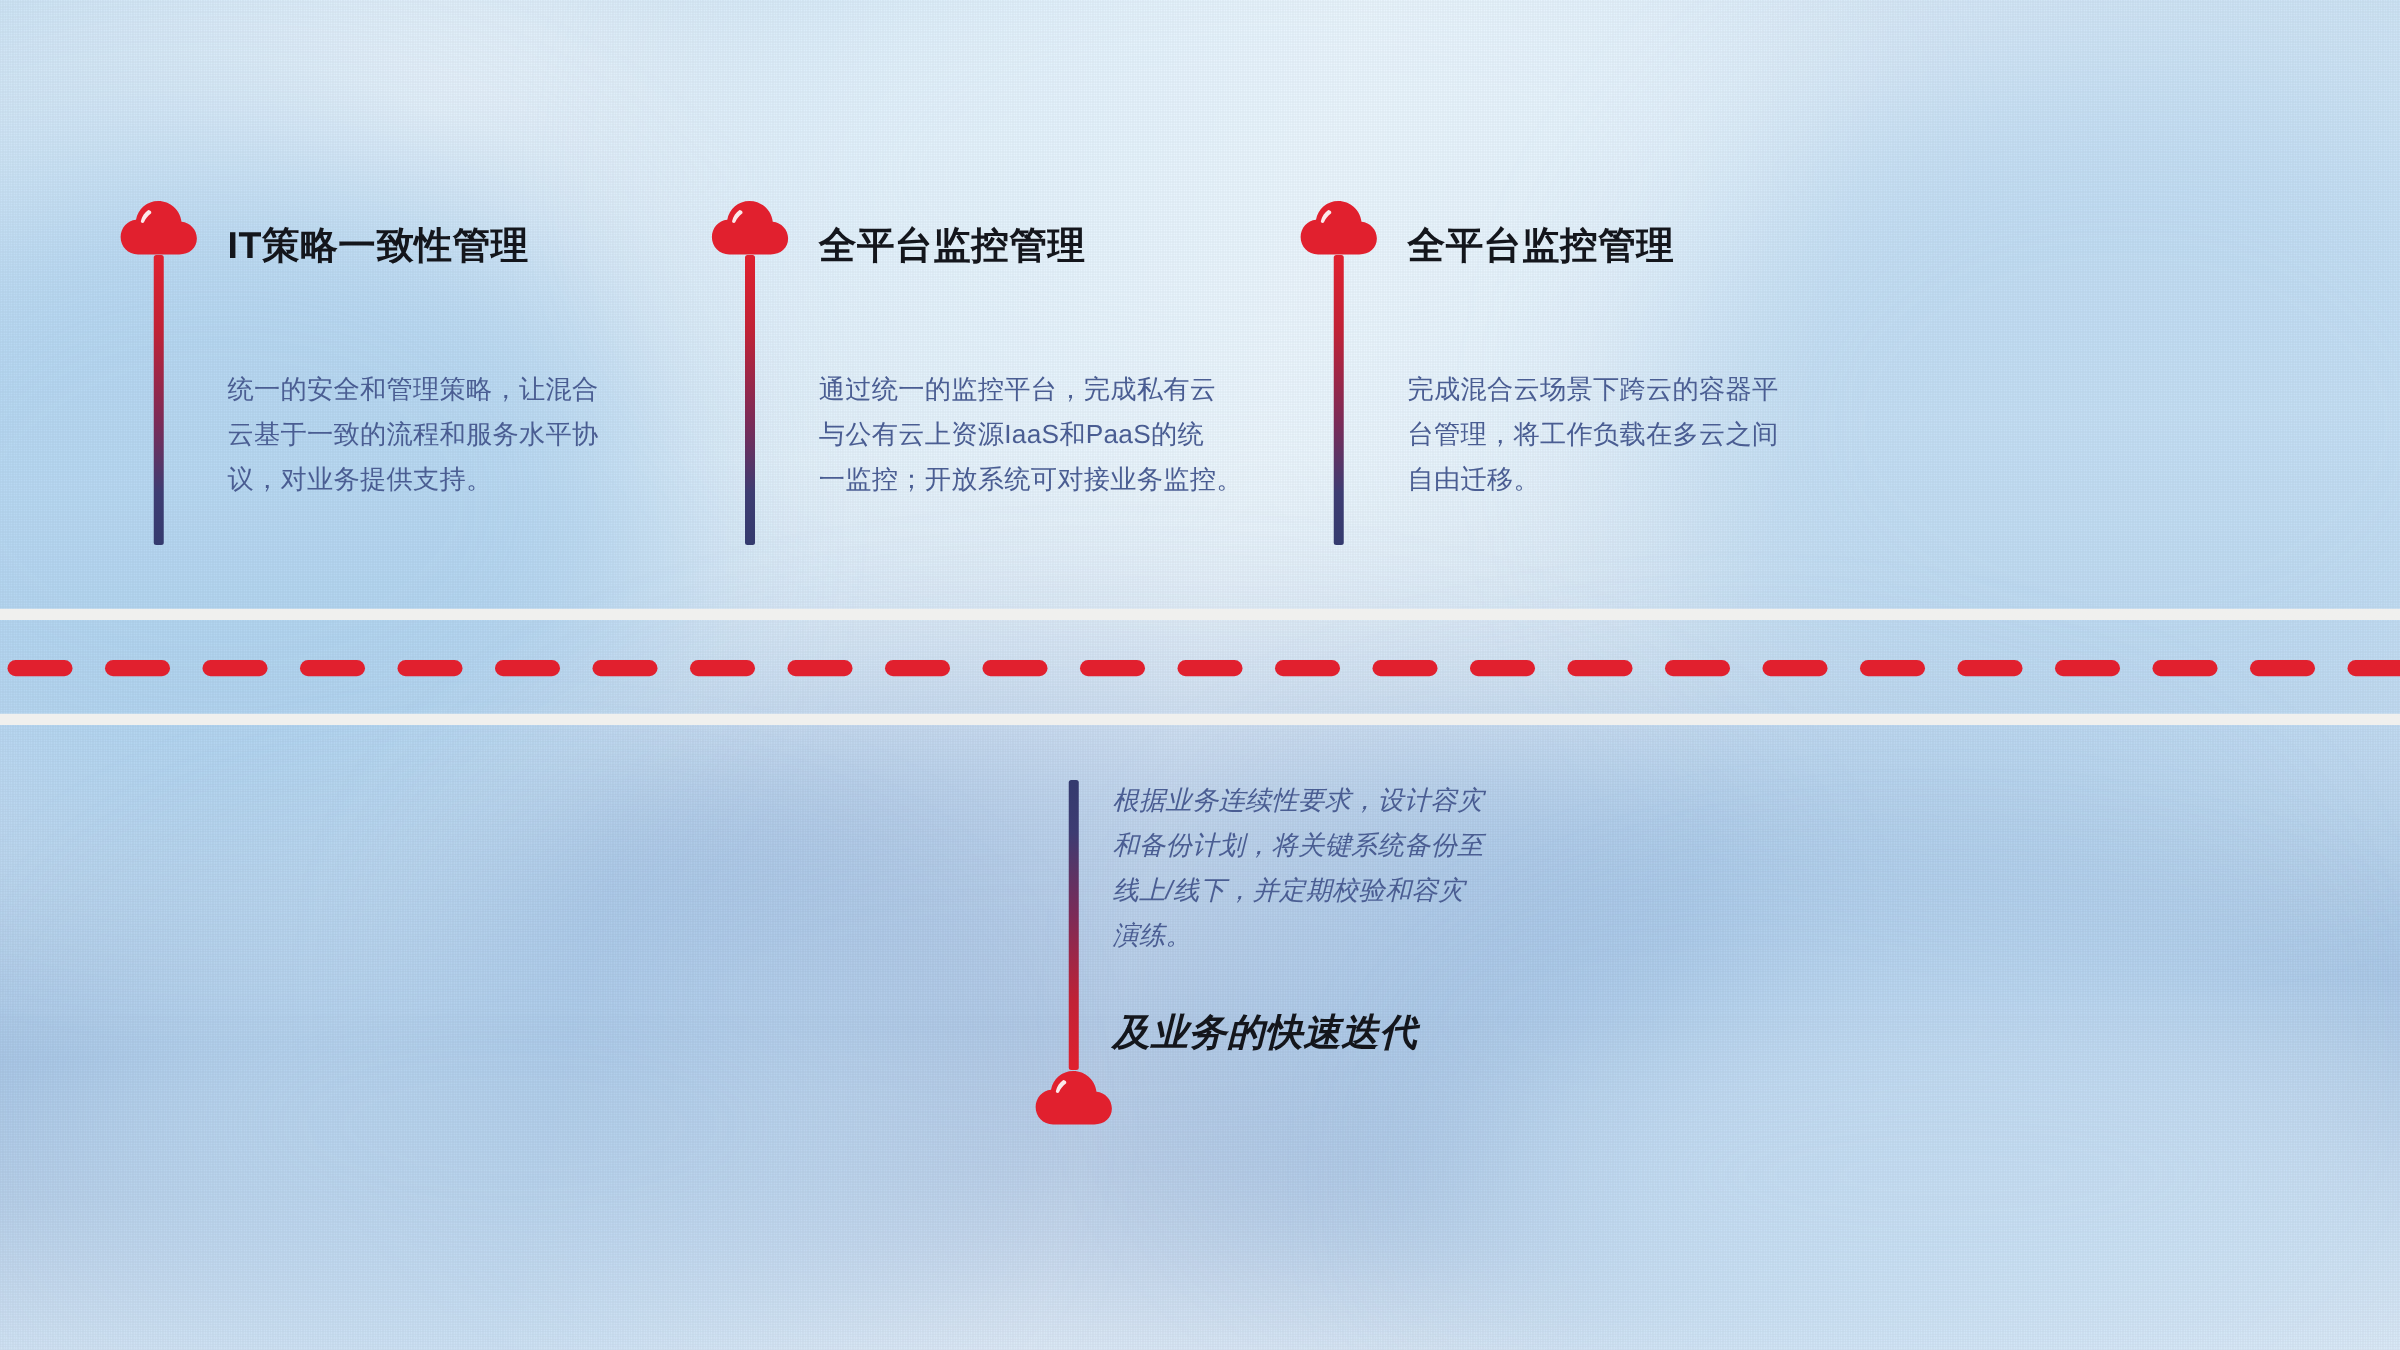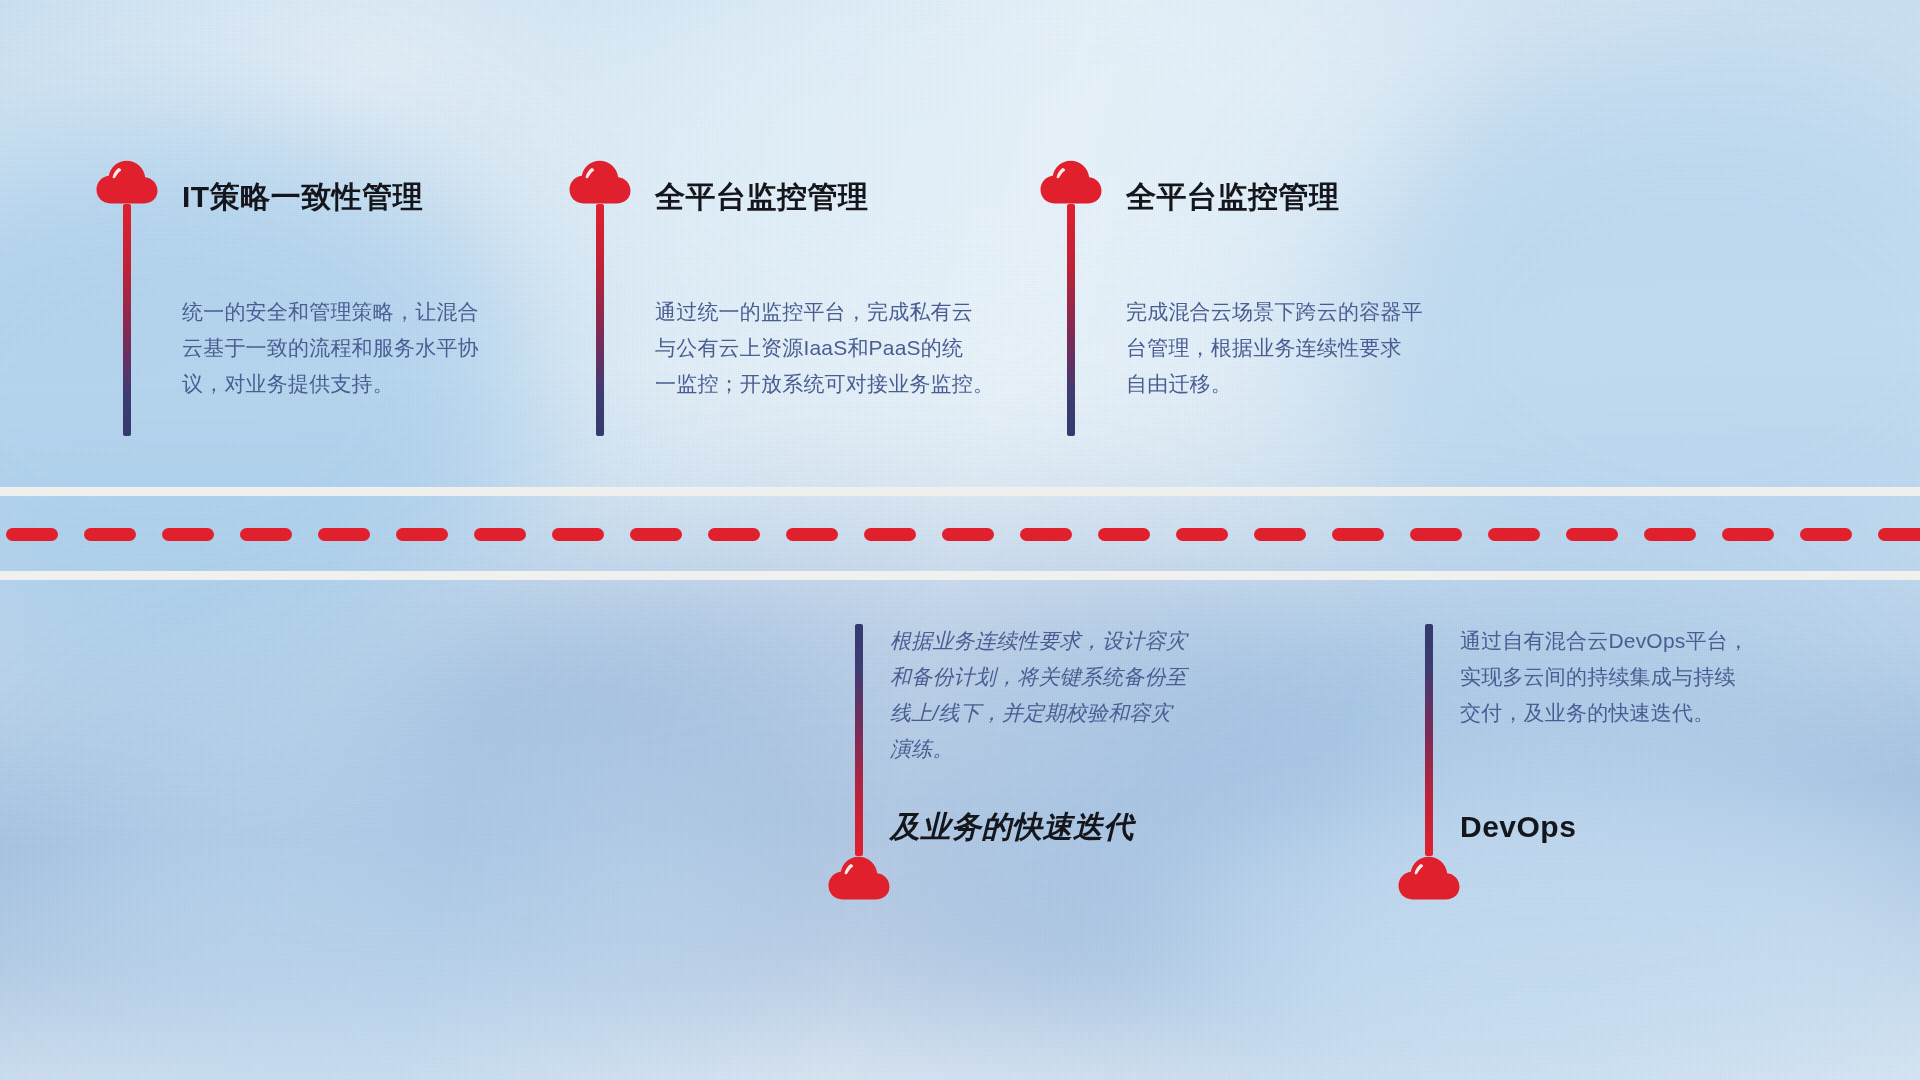--- a/index.html
+++ b/index.html
@@ -123,21 +123,21 @@
       <div class="cloud">
         <svg viewBox="0 0 62 44" xmlns="http://www.w3.org/2000/svg">
           <path d="M14.5 43.5C6.3 43.5 0.5 37.4 0.5 29.6c0-7.3 5.3-13.2 12.3-13.9C14.4 7.1 21.6 0.7 30.6 0.7c9.6 0 17.6 7.2 18.6 16.6 6.9 0.6 12.3 6.4 12.3 13.5 0 7.7-6.1 12.7-14 12.7z" fill="#e1202e"></path>
           <path d="M22.6 7.9c-3.0 2.1-5.1 5.3-5.9 8.9-0.3 1.5 1.9 2.2 2.6 0.8 1.2-2.6 2.9-5.0 5.2-6.6 1.3-0.9 0.2-3.0-1.9-3.1z" fill="#ffffff" opacity="0.9"></path>
         </svg>
       </div>
       <div class="stem"></div>
     </div>
     <div class="title" style="position:absolute;left:86px;top:22px;">全平台监控管理</div>
     <div class="desc" style="position:absolute;left:86px;top:134px;width:380px;">完成混合云场景下跨云的容器平
-台管理，根据业务连续性要求
+台管理，将工作负载在多云之间
 自由迁移。</div>
   </div>
 
   <div class="road" style="top:487px;height:94px;">
     <div class="road-line top"></div>
     <div class="road-dashes" id="dashes">
         <div class="dash"></div>
         <div class="dash"></div>
         <div class="dash"></div>
         <div class="dash"></div>
@@ -177,29 +177,14 @@
         </svg>
       </div>
     </div>
     <div class="desc" style="position:absolute;left:62px;top:-1px;width:400px;">根据业务连续性要求，设计容灾
 和备份计划，将关键系统备份至
 线上/线下，并定期校验和容灾
 演练。</div>
     <div class="title" style="position:absolute;left:62px;top:188px;">及业务的快速迭代</div>
   </div>
 
-  <div class="item bottom" style="left:1398px;top:624px;">
-    <div style="display:flex;flex-direction:column;align-items:center;width:62px;">
-      <div class="stem" style="height:232px;background:linear-gradient(180deg,#343a6e 0%,#3d3c72 18%,#7a2b58 46%,#c02236 76%,#e1202e 100%);"></div>
-      <div class="cloud">
-        <svg viewBox="0 0 62 44" xmlns="http://www.w3.org/2000/svg">
-          <path d="M14.5 43.5C6.3 43.5 0.5 37.4 0.5 29.6c0-7.3 5.3-13.2 12.3-13.9C14.4 7.1 21.6 0.7 30.6 0.7c9.6 0 17.6 7.2 18.6 16.6 6.9 0.6 12.3 6.4 12.3 13.5 0 7.7-6.1 12.7-14 12.7z" fill="#e1202e"></path>
-          <path d="M22.6 7.9c-3.0 2.1-5.1 5.3-5.9 8.9-0.3 1.5 1.9 2.2 2.6 0.8 1.2-2.6 2.9-5.0 5.2-6.6 1.3-0.9 0.2-3.0-1.9-3.1z" fill="#ffffff" opacity="0.9"></path>
-        </svg>
-      </div>
-    </div>
-    <div class="desc" style="position:absolute;left:62px;top:-1px;width:380px;">通过自有混合云DevOps平台，
-实现多云间的持续集成与持续
-交付，及业务的快速迭代。</div>
-    <div class="title" style="position:absolute;left:62px;top:188px;">DevOps</div>
-  </div>
 
 </div>
 
 </body></html>

